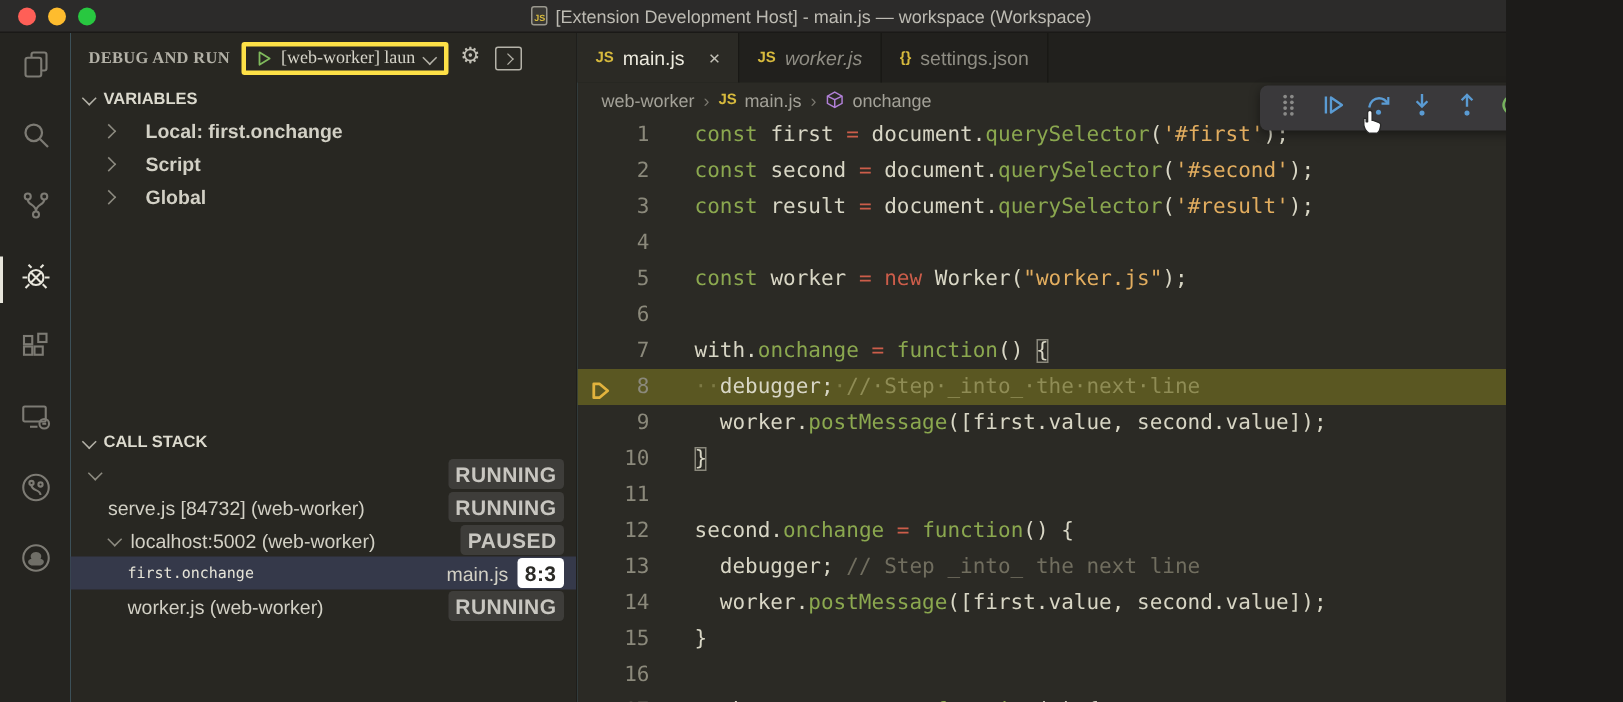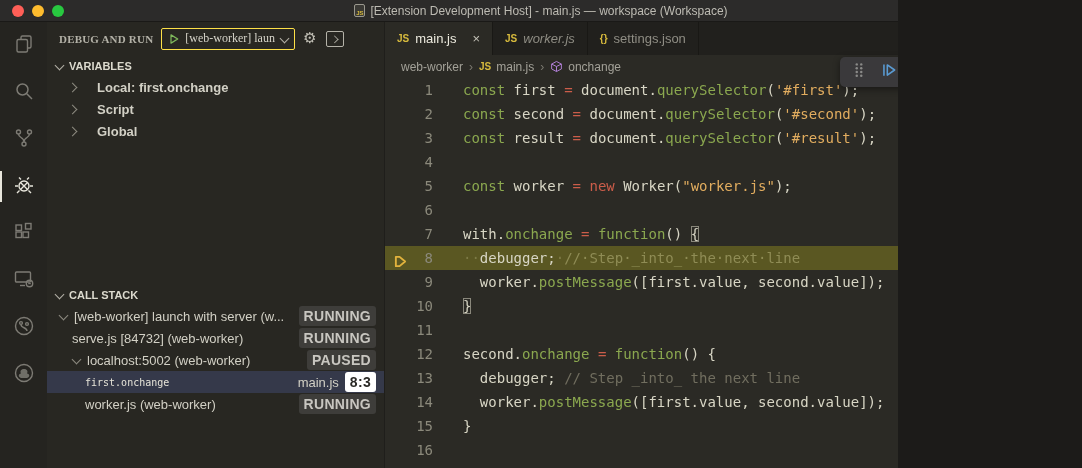--- a/index.html
+++ b/index.html
@@ -1,18 +1,18 @@
 <!DOCTYPE html>
 <html><head>
 <meta charset="utf-8">
 <style>
   * { margin:0; padding:0; box-sizing:border-box; }
   html,body { background:#1c1b19; }
   #app {
-    position:relative; width:898px; height:468px; overflow:hidden;
+    position:relative; width:1004px; height:468px; overflow:hidden;
     font-family:"Liberation Sans", sans-serif; color:#d8d6c5;
     background:#7dd3fc;
   }
   
   .titlebar {
     position:absolute; top:0; left:0; width:1082px; height:22px;
     background:#2c2b2a; border-bottom:1px solid #1a1917;
     display:flex; align-items:center; justify-content:center;
   }
   .traffic { position:absolute; left:12px; top:5px; display:flex; gap:8px; }
@@ -26,21 +26,21 @@
   .activitybar { width:47px; background:#252420; display:flex; flex-direction:column; }
   .act-item { width:47px; height:47px; display:flex; align-items:center; justify-content:center;
     color:#7d7b74; position:relative; cursor:pointer; }
   .act-item.active { color:#e8e6dc; }
   .act-item.active::before { content:""; position:absolute; left:0; top:8px; bottom:8px; width:2px; background:#e8e6dc; }
   .act-item svg { width:24px; height:24px; }
   
   .sidebar { width:338px; background:#282722; position:relative; border-right:1px solid #1f1e1b; }
   .debug-header { height:33px; display:flex; align-items:center; padding:0 8px 0 12px; gap:8px;font-family:Liberation Serif, serif; }
   .dh-label { font-size:11px; font-weight:bold; color:#b3b1a7; letter-spacing:.2px; white-space:nowrap; }
-  .launch-select { display:flex; align-items:center; gap:5px; border:1px solid #fde047;
+  .launch-select { display:flex; align-items:center; gap:5px; border:3px solid #fde047;
     border-radius:2px; height:22px; padding:0 6px; color:#d6d4c9; font-size:12px; cursor:pointer; }
   .launch-select svg.play { width:12px; height:12px; }
   .chev { width:8px; height:8px; display:inline-block; position:relative; }
   .chev::before { content:""; position:absolute; left:1px; top:0px; width:6px; height:6px;
     border-right:1.4px solid #b3b1a7; border-bottom:1.4px solid #b3b1a7; transform:rotate(45deg); }
   .chev.right::before { transform:rotate(-45deg); top:1px; left:0; }
   .gear { font-size:15px; color:#c0beb4; cursor:pointer; line-height:1; }
   .console-btn { width:18px; height:16px; border:1.3px solid #b5b3a9; border-radius:2px;
     display:flex; align-items:center; justify-content:center; cursor:pointer; margin-left:2px; }
   .console-btn .chev{ transform:scale(.8); }
@@ -212,21 +212,20 @@
       </div>
 
       <div class="callstack">
         <div class="section-header">
           <span class="chev"></span>
           <span>CALL STACK</span>
         </div>
         <div id="callstack-rows">
             <div class="tree-row cs-row" style="padding-left: 12px;">
               <span class="chev"></span>
-              <span class="cs-label">[web-worker] launch with server (w...</span>
               <span class="cs-right">
                 <span class="badge">RUNNING</span>
               </span>
             </div>
             <div class="tree-row cs-row" style="padding-left: 25px;">
               <span class="cs-label">serve.js [84732] (web-worker)</span>
               <span class="cs-right">
                 <span class="badge">RUNNING</span>
               </span>
             </div>

